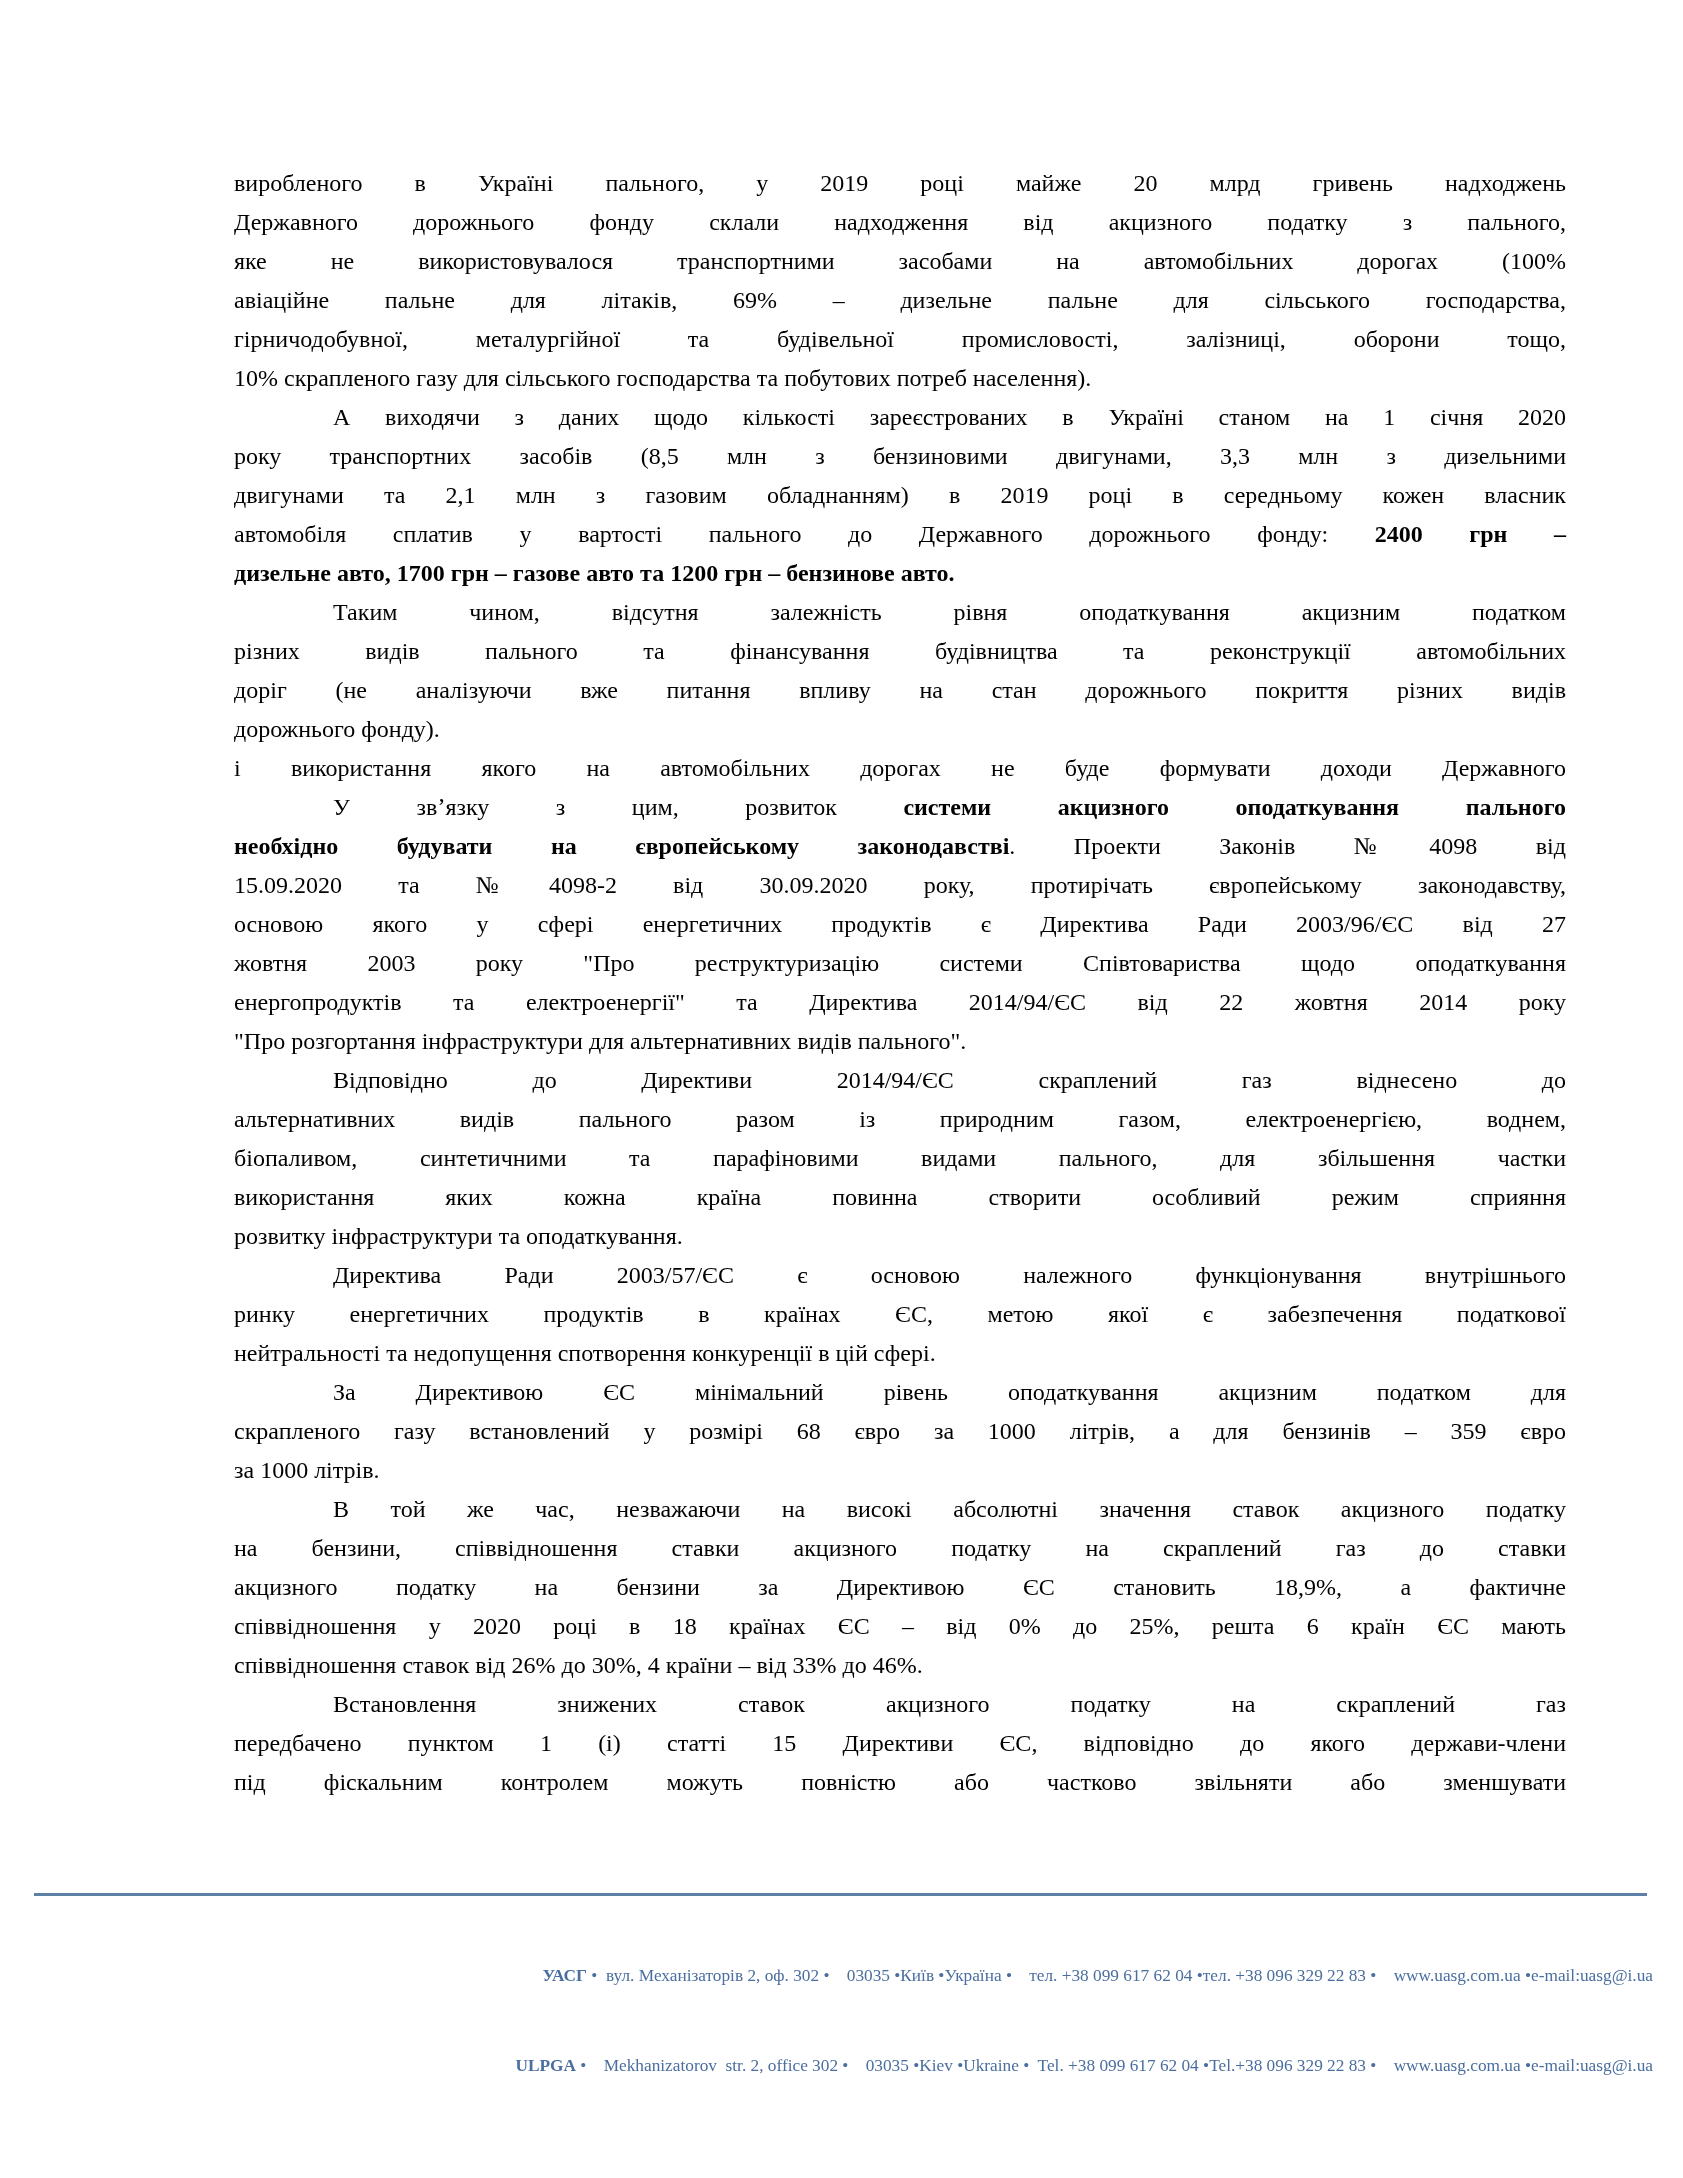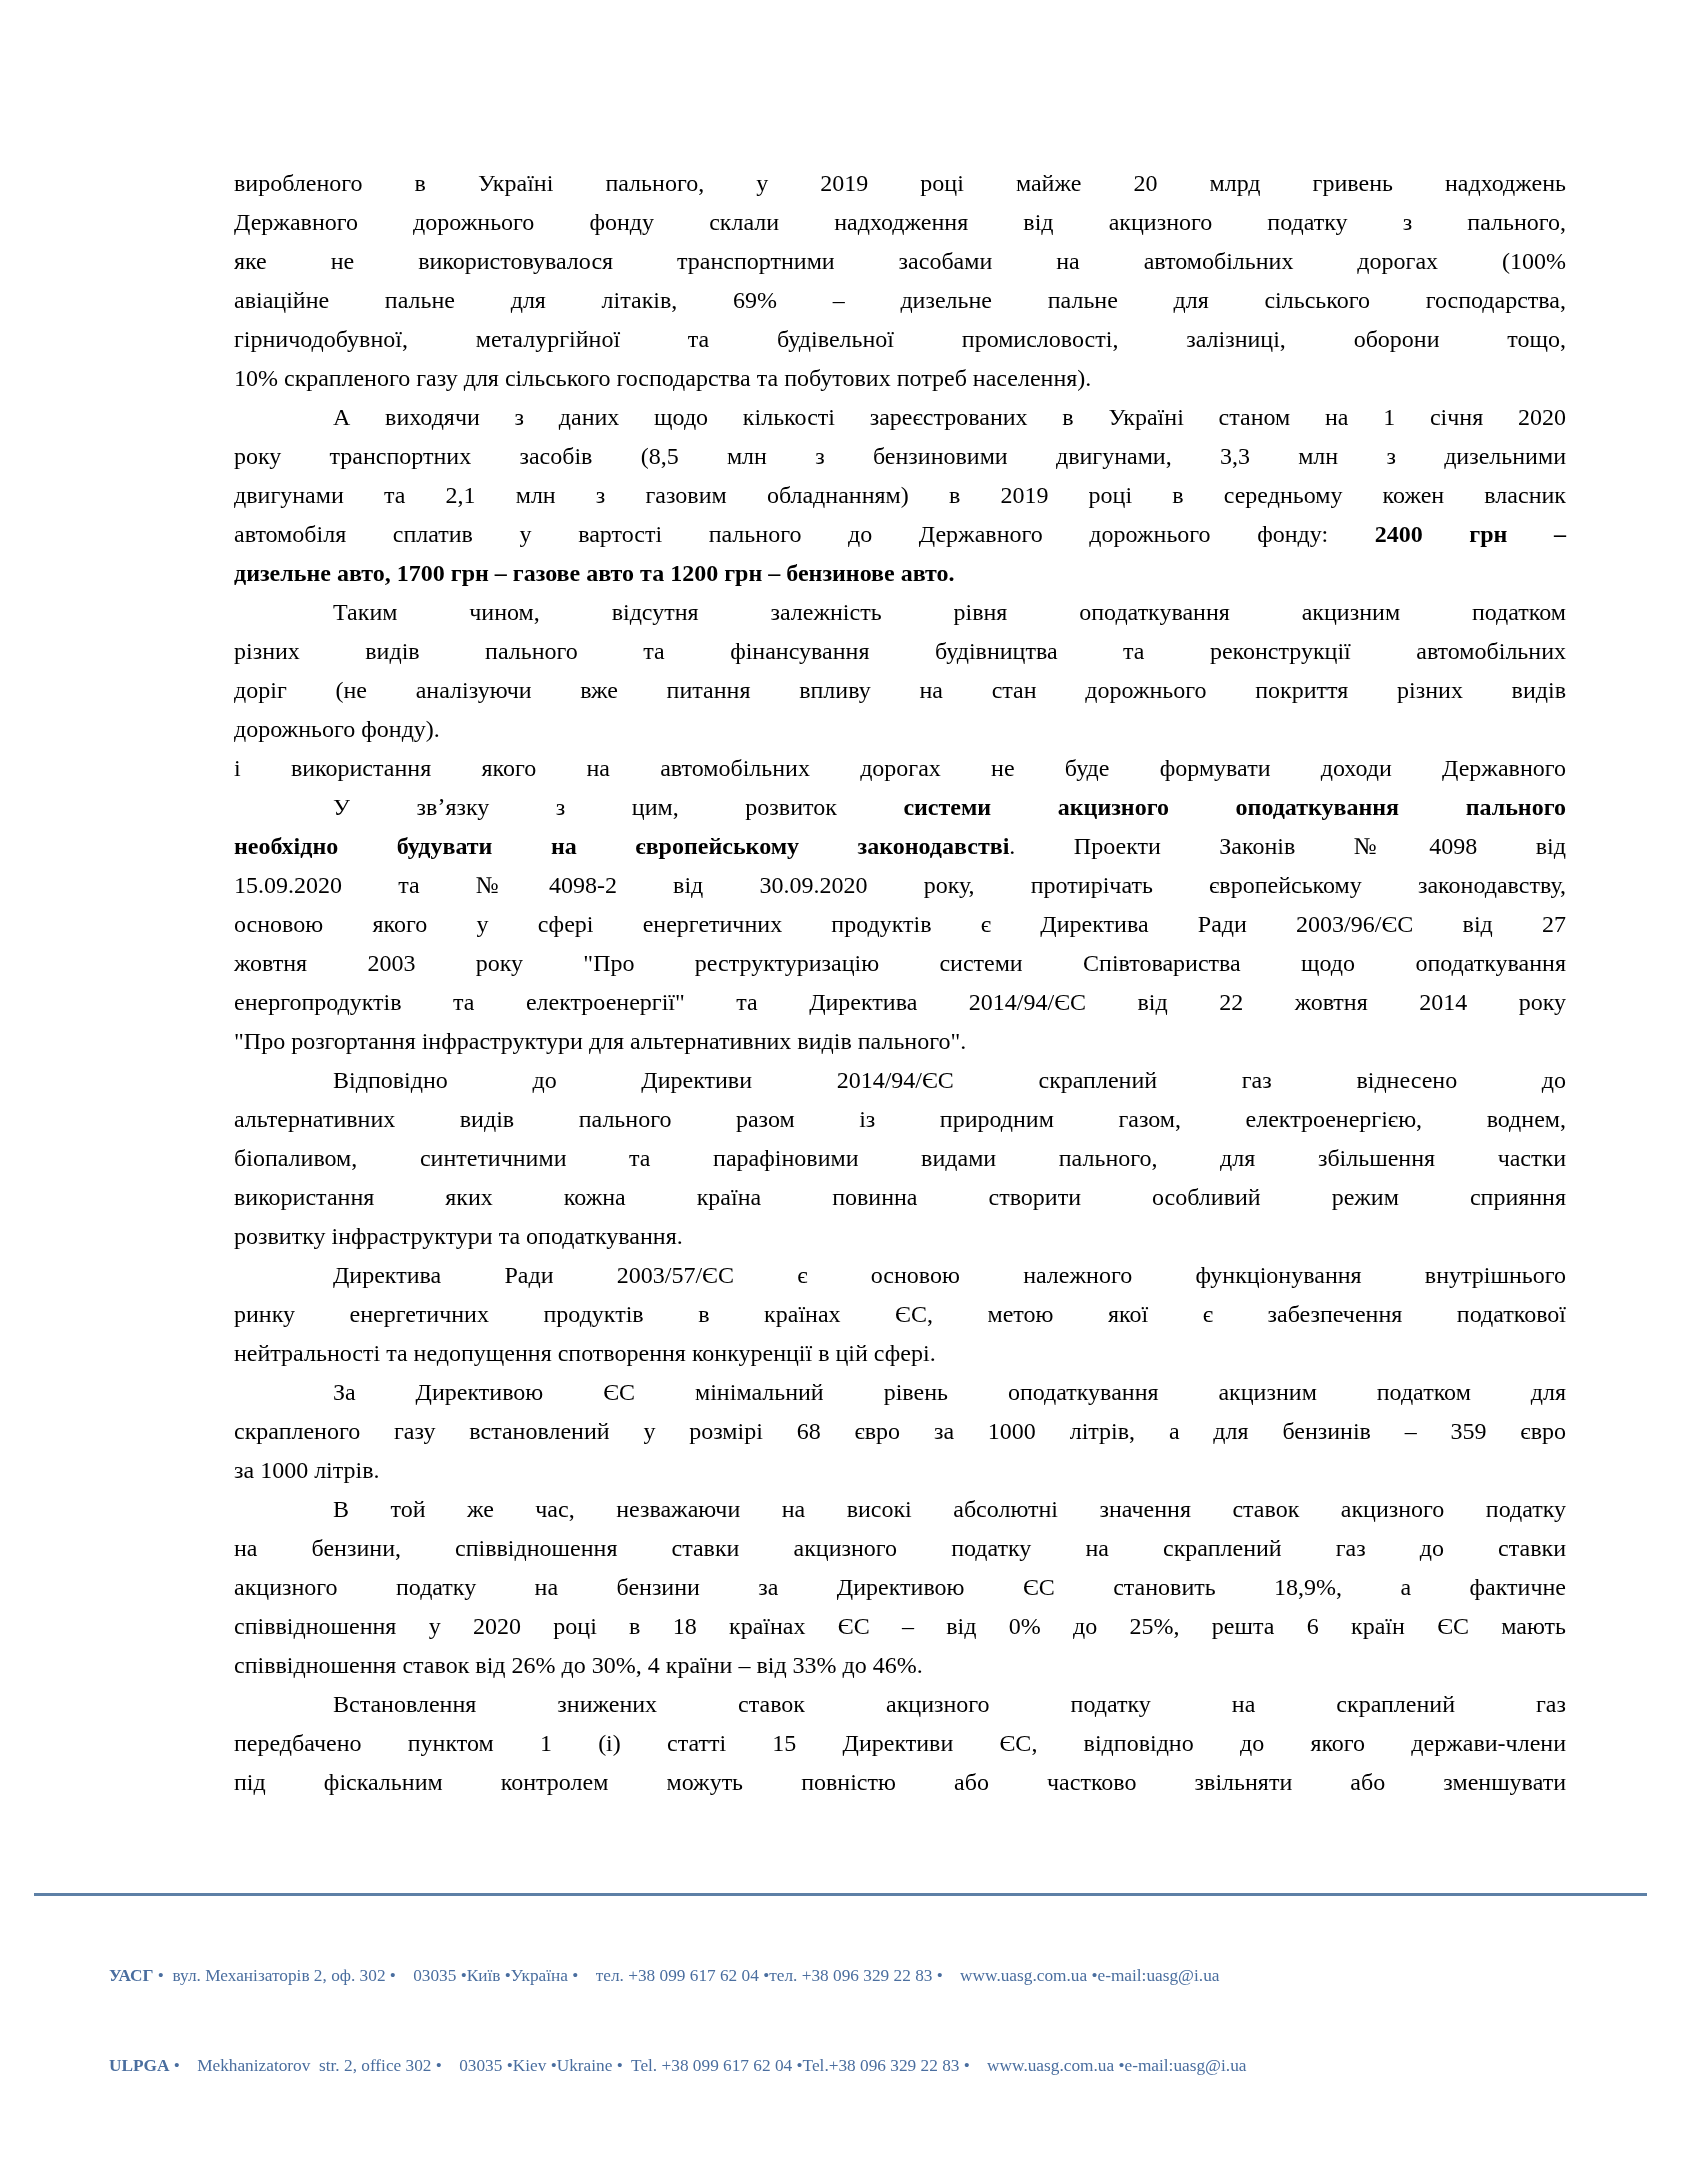--- a/index.html
+++ b/index.html
@@ -14,21 +14,21 @@
     .line.indent { text-indent: 99px; }
     .b { font-weight: bold; }
     #footer-rule {
       position: absolute; left: 34px; top: 1893px; width: 1613px; height: 3px; background: #5d80a6;
     }
     #footer {
       position: absolute; left: 109px; top: 1901px; width: 1544px;
       font-family: "Liberation Serif", serif; font-size: 17.3px; color: #4a6e9f; line-height: 30px;
       white-space: pre;
     }
-    .fline { display: block; }
+    .fline { display: block; text-align: right; }
     .fline .org { font-weight: bold; }
   </style>
 </head>
 <body>
 
 <div id="doc-body">
     <div>
       <span class="line"><span>виробленого в Україні пального, у 2019 році майже 20 млрд гривень надходжень</span></span>
       <span class="line"><span>Державного дорожнього фонду склали надходження від акцизного податку з пального,</span></span>
       <span class="line"><span>яке не використовувалося транспортними засобами на автомобільних дорогах (100%</span></span>

